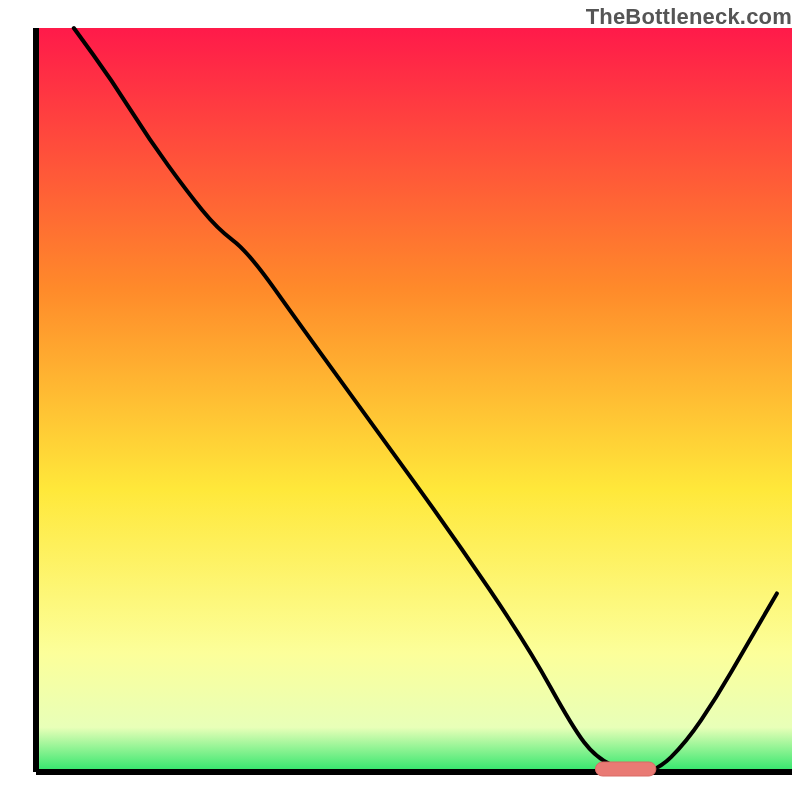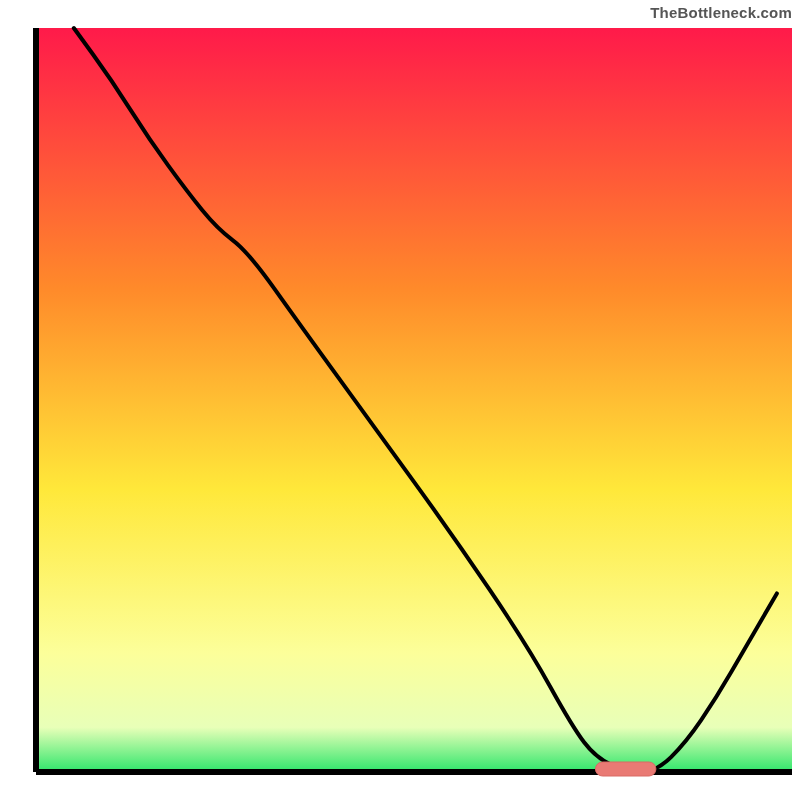--- a/index.html
+++ b/index.html
@@ -12,21 +12,21 @@
   }
   .container {
     position: relative;
     width: 800px;
     height: 800px;
   }
   .watermark {
     position: absolute;
     top: 4px;
     right: 8px;
-    font-size: 15px;
+    font-size: 22px;
     font-weight: bold;
     color: #555555;
     z-index: 10;
     letter-spacing: 0.2px;
   }
   svg.chart {
     position: absolute;
     left: 0;
     top: 0;
   }

